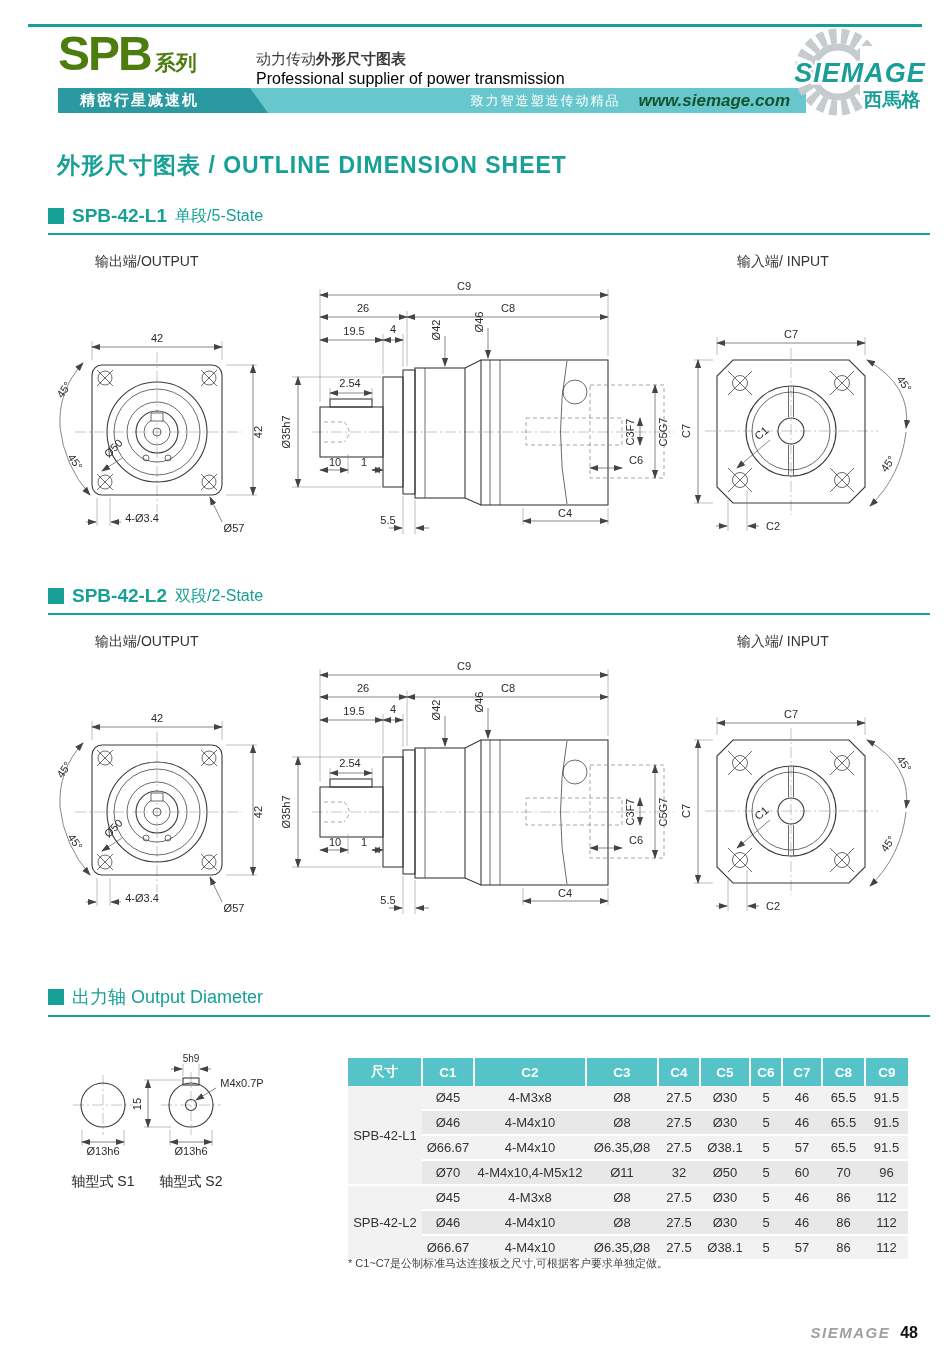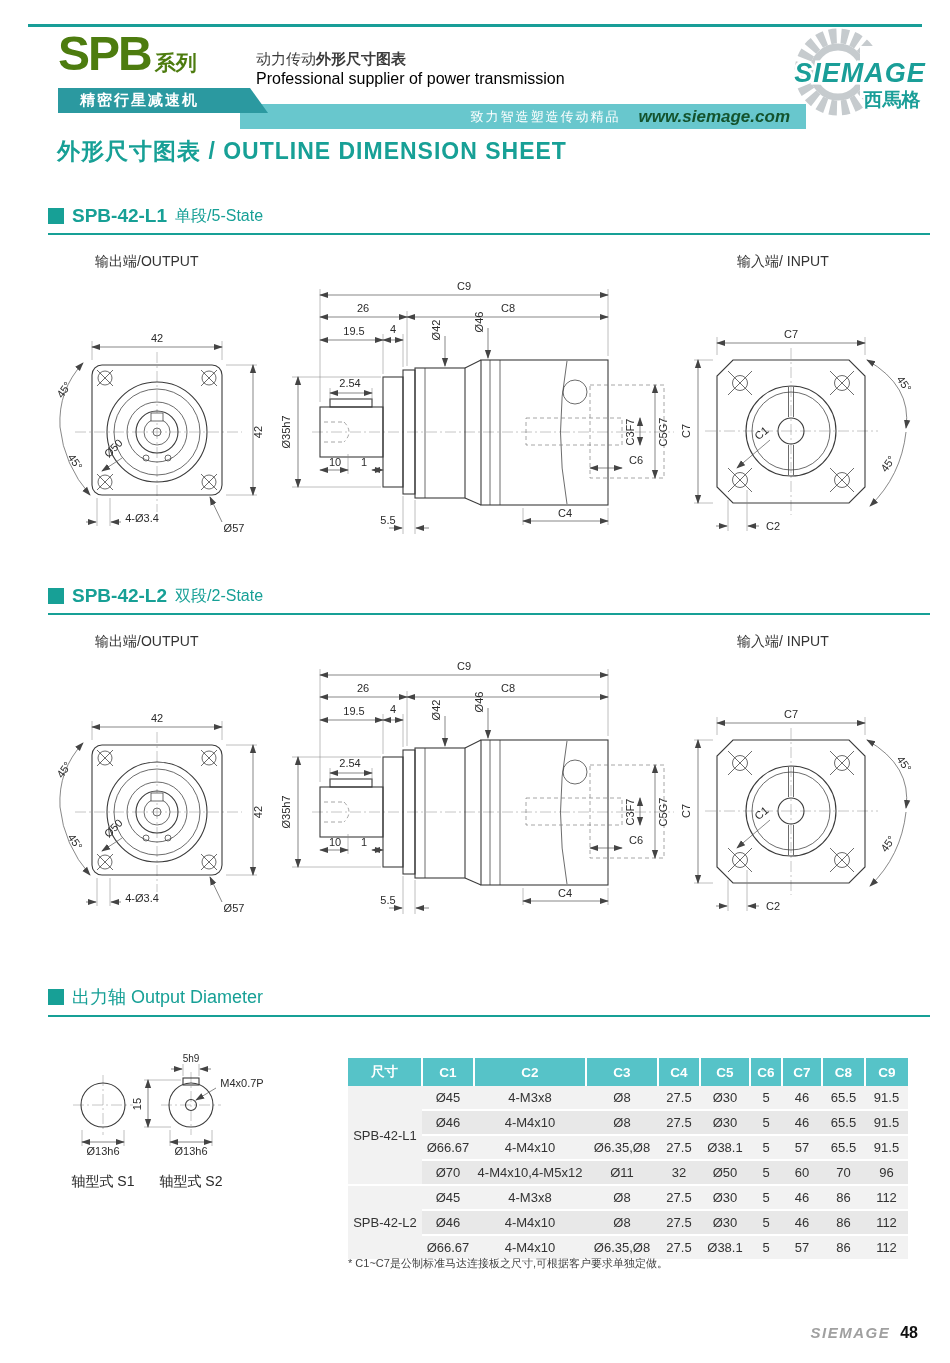--- a/index.html
+++ b/index.html
@@ -8,33 +8,33 @@
   .abs{position:absolute;}
   
   #top-rule{left:28px;top:24px;width:894px;height:3px;background:#189e98;}
   #series{left:58px;top:30px;color:#4d7c0f;line-height:1;}
   #series .big{font-size:48px;font-weight:bold;letter-spacing:-2px;}
   #series .suf{font-size:21px;font-weight:bold;margin-left:4px;}
   #tagline{left:256px;top:50px;line-height:1.25;}
   #tagline .cn{font-size:15px;color:#3c3c3c;}
   #tagline .cn b{font-weight:bold;}
   #tagline .en{font-size:16px;color:#000000;}
-  #strip-light{left:240px;top:104px;width:566px;height:25px;background:#68c7cd;
+  #strip-light{left:240px;top:88px;width:566px;height:25px;background:#68c7cd;
      display:flex;align-items:center;justify-content:flex-end;gap:18px;padding-right:16px;box-sizing:border-box;}
   #strip-light .slog{color:#fff;font-size:13px;letter-spacing:2px;}
   #strip-light .url{color:#14532d;font-size:17px;font-weight:bold;font-style:italic;}
   #strip-dark{left:58px;top:88px;width:210px;height:25px;background:#2b99a0;
      clip-path:polygon(0 0,calc(100% - 18px) 0,100% 100%,0 100%);
      display:flex;align-items:center;padding-left:22px;box-sizing:border-box;font-family:Liberation Mono, monospace;}
   #strip-dark span{color:#fff;font-size:15px;font-weight:bold;letter-spacing:2px;}
   .logoT{font-size:27px;font-weight:bold;font-style:italic;fill:#1a9e98;letter-spacing:1px;
          stroke:#fff;stroke-width:5px;paint-order:stroke;text-anchor:middle;}
   .logoC{font-size:19px;font-weight:bold;fill:#1a9e98;stroke:#fff;stroke-width:4px;paint-order:stroke;text-anchor:middle;}
   
-  #page-title{left:57px;top:136px;font-size:23px;font-weight:bold;color:#17a096;letter-spacing:1px;}
+  #page-title{left:57px;top:150px;font-size:23px;font-weight:bold;color:#17a096;letter-spacing:1px;}
   .sec-bar{left:48px;width:882px;border-bottom:2px solid #17a096;padding-bottom:6px;display:flex;align-items:center;gap:8px;}
   .sec-sq{width:16px;height:16px;background:#17a096;display:inline-block;}
   .sec-title{font-size:19px;font-weight:bold;color:#17a096;}
   .sec-sub{font-size:16px;color:#17a096;}
   .io-label{font-size:14px;color:#333;}
   
   .draw-area{left:0;top:272px;width:950px;height:300px;}
   .dv{position:absolute;}
   .part{stroke:#3b3b3b;stroke-width:1.1;fill:none;}
   .part2{stroke:#3b3b3b;stroke-width:0.75;fill:none;}

